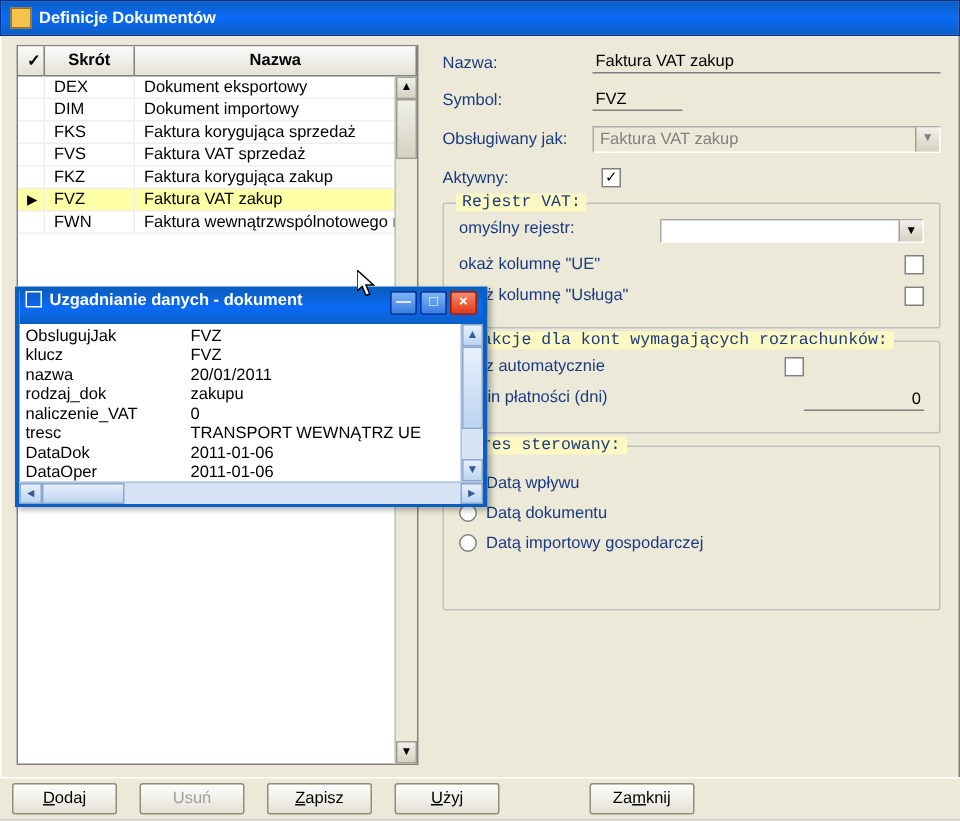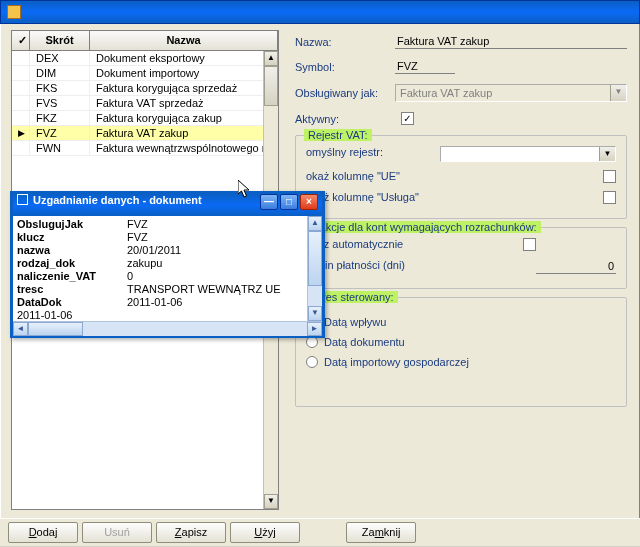--- a/index.html
+++ b/index.html
@@ -140,22 +140,23 @@
     border: 1px solid #c0c0c0;
     border-radius: 2px;
     padding: 10px 10px 6px 10px;
     margin-bottom: 8px;
     position: relative;
     color: #1a3b80;
   }
   .groupbox .gb-title {
     position: absolute;
     top: -7px; left: 8px;
-    background: #bef264;
+    background: #fef9c3;
     padding: 0 4px;
+    font-family: Liberation Mono, monospace;
   }
   .gb-row {
     display: flex;
     align-items: flex-start;
     margin-bottom: 8px;
     color: #1a3b80;
   }
   .gb-row .lbl2 { flex:1; }
   .cb {
     width: 13px; height: 13px;
@@ -199,21 +200,21 @@
     border-radius: 50%;
     background: #000;
   }
   .bottom-bar {
     height: 28px;
     background: #ece9d8;
     border-top: 1px solid #fff;
     display: flex;
     align-items: center;
     padding: 0 8px;
-    gap: 4px;
+    gap: 15px;
   }
   .btn {
     min-width: 70px;
     height: 21px;
     background: linear-gradient(to bottom, #fdfdfd, #e4e2d5);
     border: 1px solid #8e8e7a;
     border-radius: 2px;
     text-align: center;
     line-height: 19px;
     font-size: 11px;
@@ -267,21 +268,21 @@
     display: flex;
     height: 105px;
   }
   .float-content {
     flex: 1;
     padding: 2px 4px;
     font-size: 11px;
     overflow: hidden;
   }
   .kv-row { display:flex; height: 13px; line-height:13px; }
-  .kv-row .k { width: 110px; white-space:nowrap;font-weight:bold; }
+  .kv-row .k { width: 110px; white-space:nowrap; }
   .kv-row .v { flex:1; white-space:nowrap; }
   .float-vscroll {
     width: 15px;
     background: #d7e4f5;
     border-left: 1px solid #b0c4e0;
     position: relative;
   }
   .float-vscroll .vs-btn2 {
     height: 15px;
     background: linear-gradient(to bottom, #e8f0fb, #bcd4f0);
@@ -319,20 +320,21 @@
     width: 14px; height: 20px;
     z-index: 100;
     pointer-events:none;
   }
 </style>
 </head>
 <body>
 
 <div class="titlebar">
   <span class="icon"></span>
+  <span>Definicje Dokumentów</span>
 </div>
 
 <div class="window-body">
 
   <div class="left-panel">
     <div class="grid">
       <div class="grid-header">
         <div class="hcell mark">✓</div>
         <div class="hcell skrot">Skrót</div>
         <div class="hcell nazwa">Nazwa</div>
@@ -498,20 +500,21 @@
         </div>
         <div class="kv-row">
           <div class="k">tresc</div>
           <div class="v">TRANSPORT WEWNĄTRZ UE</div>
         </div>
         <div class="kv-row">
           <div class="k">DataDok</div>
           <div class="v">2011-01-06</div>
         </div>
         <div class="kv-row">
+          <div class="k">DataOper</div>
           <div class="v">2011-01-06</div>
         </div>
       </div>
     <div class="float-vscroll">
       <div class="vs-btn2">▲</div>
       <div class="vs-thumb2"></div>
       <div class="vs-btn2" style="position:absolute;bottom:0;left:0;right:0">▼</div>
     </div>
   </div>
   <div class="float-hscroll">

